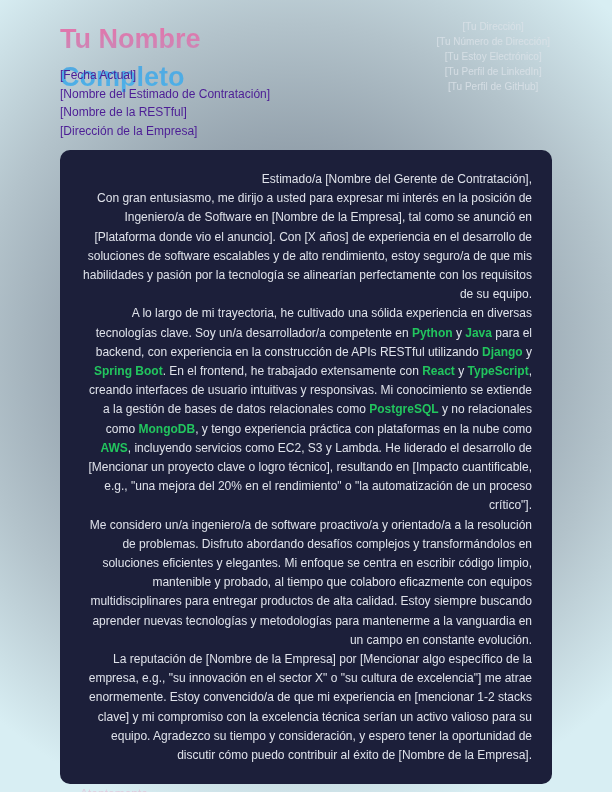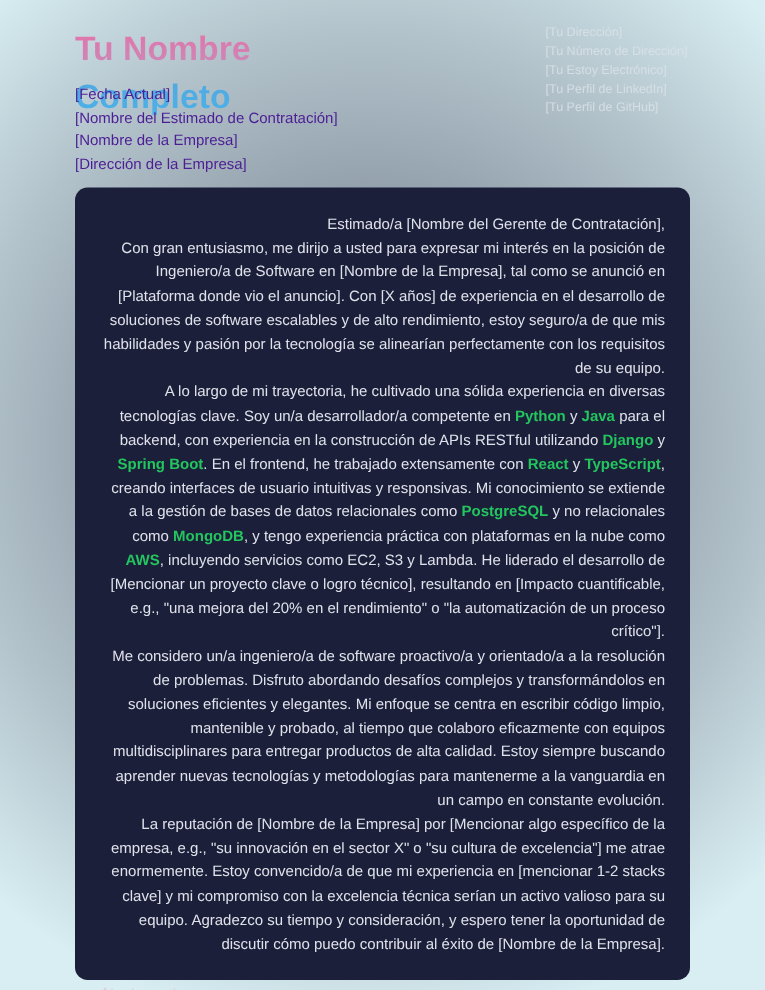--- a/index.html
+++ b/index.html
@@ -9,21 +9,21 @@
     background: radial-gradient(ellipse 75% 60% at 48% 45%, #76828f 0%, #8a97a3 35%, #b3c3cb 70%, #d8eef3 100%);
   }
   .page { position: absolute; left: 0; top: 0; width: 612px; height: 576px; }
   .name {
     position: absolute; left: 60px; top: 20px; width: 200px;
     font-size: 27px; font-weight: bold; line-height: 38px; margin: 0;
     background: linear-gradient(180deg, #e870a8 0%, #c98ab8 45%, #52a8e0 55%, #4bb2ea 100%);
     -webkit-background-clip: text; background-clip: text; color: transparent;
   }
   .contact {
-    position: absolute; right: 62px; top: 19px; text-align: left;
+    position: absolute; right: 62px; top: 19px; text-align: center;
     font-size: 10px; line-height: 15px; color: #dbe2e8; opacity: 0.85;
   }
   .contact div { white-space: nowrap; }
   .recipient {
     position: absolute; left: 60px; top: 66px;
     font-size: 12px; line-height: 18.7px; color: #4c1d95;
   }
   .recipient div { white-space: nowrap; }
   .card {
     position: absolute; left: 60px; top: 150px; width: 492px; height: 634px;
@@ -50,21 +50,21 @@
     <div>[Tu Dirección]</div>
     <div>[Tu Número de Dirección]</div>
     <div>[Tu Estoy Electrónico]</div>
     <div>[Tu Perfil de LinkedIn]</div>
     <div>[Tu Perfil de GitHub]</div>
   </div>
 
   <div class="recipient">
     <div>[Fecha Actual]</div>
     <div>[Nombre del Estimado de Contratación]</div>
-    <div>[Nombre de la Empresa]</div>
+    <div>[Nombre de la RESTful]</div>
     <div>[Dirección de la Empresa]</div>
   </div>
 
   <div class="card">
     <p>Estimado/a [Nombre del Gerente de Contratación],</p>
     <p>Con gran entusiasmo, me dirijo a usted para expresar mi interés en la posición de Ingeniero/a de Software en [Nombre de la Empresa], tal como se anunció en [Plataforma donde vio el anuncio]. Con [X años] de experiencia en el desarrollo de soluciones de software escalables y de alto rendimiento, estoy seguro/a de que mis habilidades y pasión por la tecnología se alinearían perfectamente con los requisitos de su equipo.</p>
     <p><span>A lo largo de mi trayectoria, he cultivado una sólida experiencia en diversas tecnologías clave. Soy un/a desarrollador/a competente en </span><b>Python</b><span> y </span><b>Java</b><span> para el backend, con experiencia en la construcción de APIs RESTful utilizando </span><b>Django</b><span> y </span><b>Spring Boot</b><span>. En el frontend, he trabajado extensamente con </span><b>React</b><span> y </span><b>TypeScript</b><span>, creando interfaces de usuario intuitivas y responsivas. Mi conocimiento se extiende a la gestión de bases de datos relacionales como </span><b>PostgreSQL</b><span> y no relacionales como </span><b>MongoDB</b><span>, y tengo experiencia práctica con plataformas en la nube como </span><b>AWS</b><span>, incluyendo servicios como EC2, S3 y Lambda. He liderado el desarrollo de [Mencionar un proyecto clave o logro técnico], resultando en [Impacto cuantificable, e.g., "una mejora del 20% en el rendimiento" o "la automatización de un proceso crítico"].</span></p>
     <p>Me considero un/a ingeniero/a de software proactivo/a y orientado/a a la resolución de problemas. Disfruto abordando desafíos complejos y transformándolos en soluciones eficientes y elegantes. Mi enfoque se centra en escribir código limpio, mantenible y probado, al tiempo que colaboro eficazmente con equipos multidisciplinares para entregar productos de alta calidad. Estoy siempre buscando aprender nuevas tecnologías y metodologías para mantenerme a la vanguardia en un campo en constante evolución.</p>
     <p>La reputación de [Nombre de la Empresa] por [Mencionar algo específico de la empresa, e.g., "su innovación en el sector X" o "su cultura de excelencia"] me atrae enormemente. Estoy convencido/a de que mi experiencia en [mencionar 1-2 stacks clave] y mi compromiso con la excelencia técnica serían un activo valioso para su equipo. Agradezco su tiempo y consideración, y espero tener la oportunidad de discutir cómo puedo contribuir al éxito de [Nombre de la Empresa].</p>
   </div>

